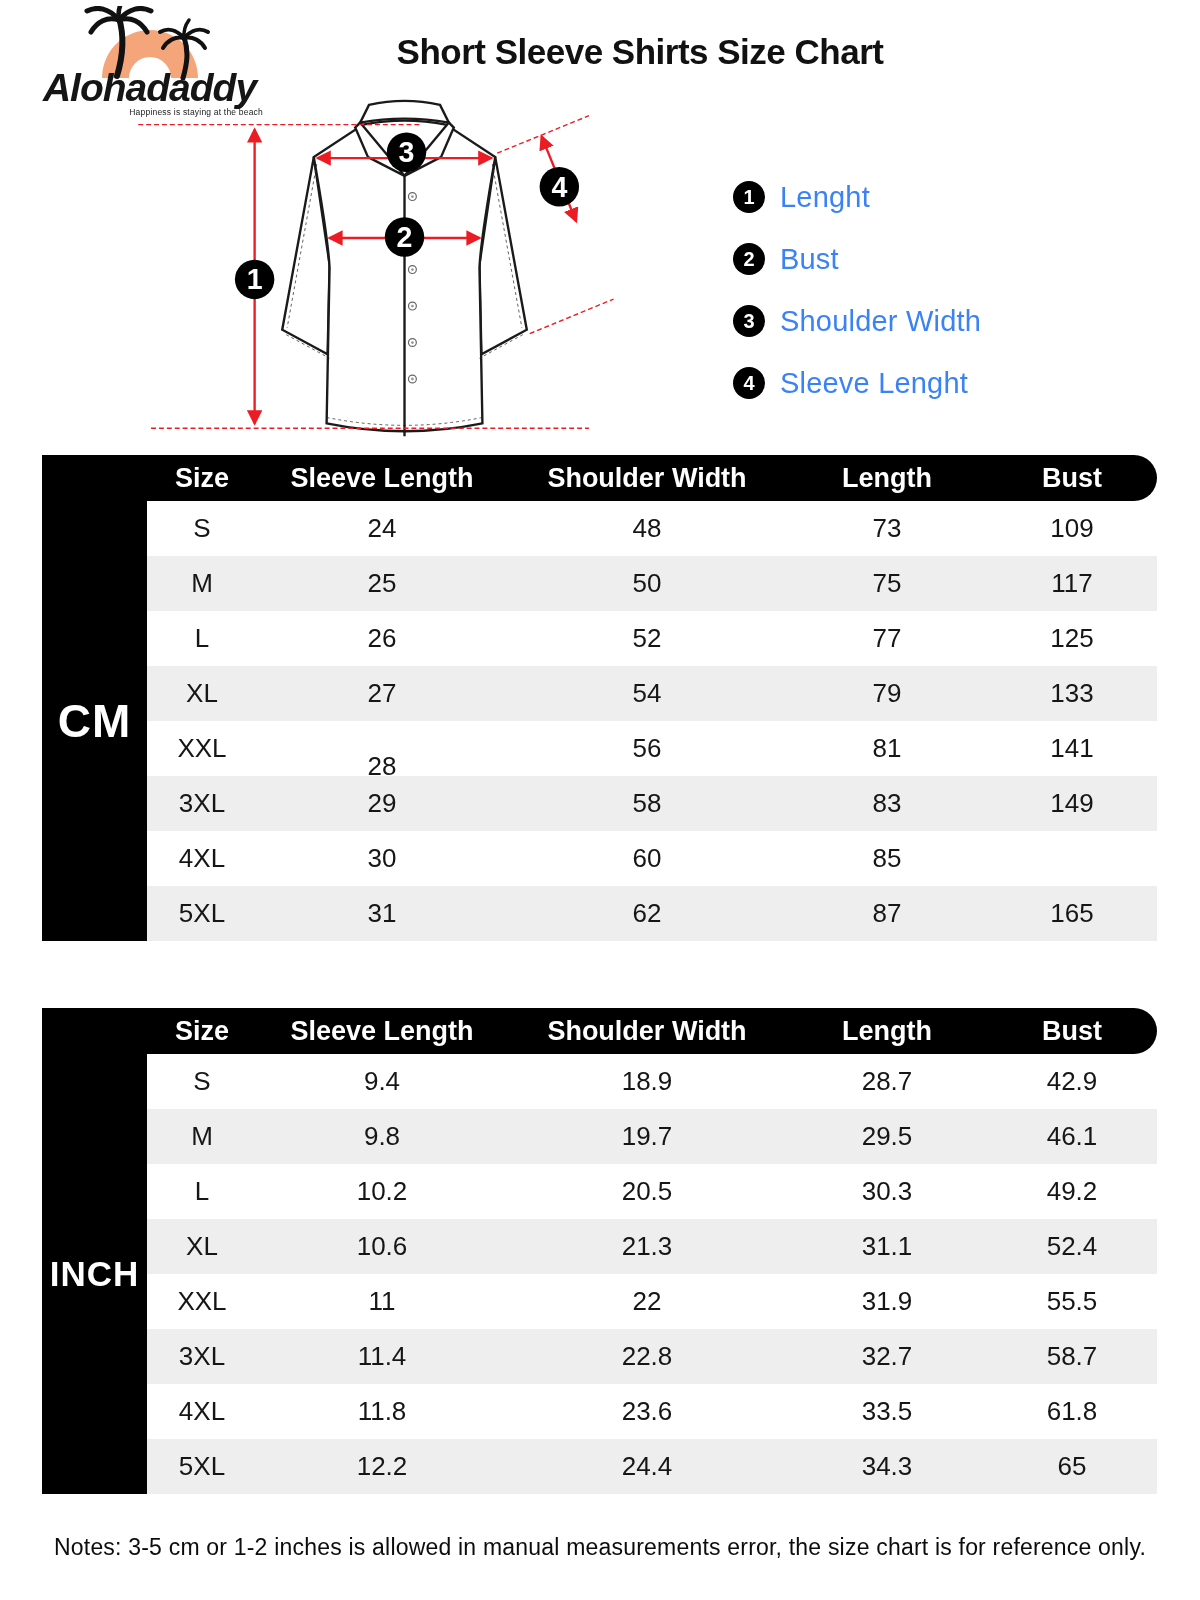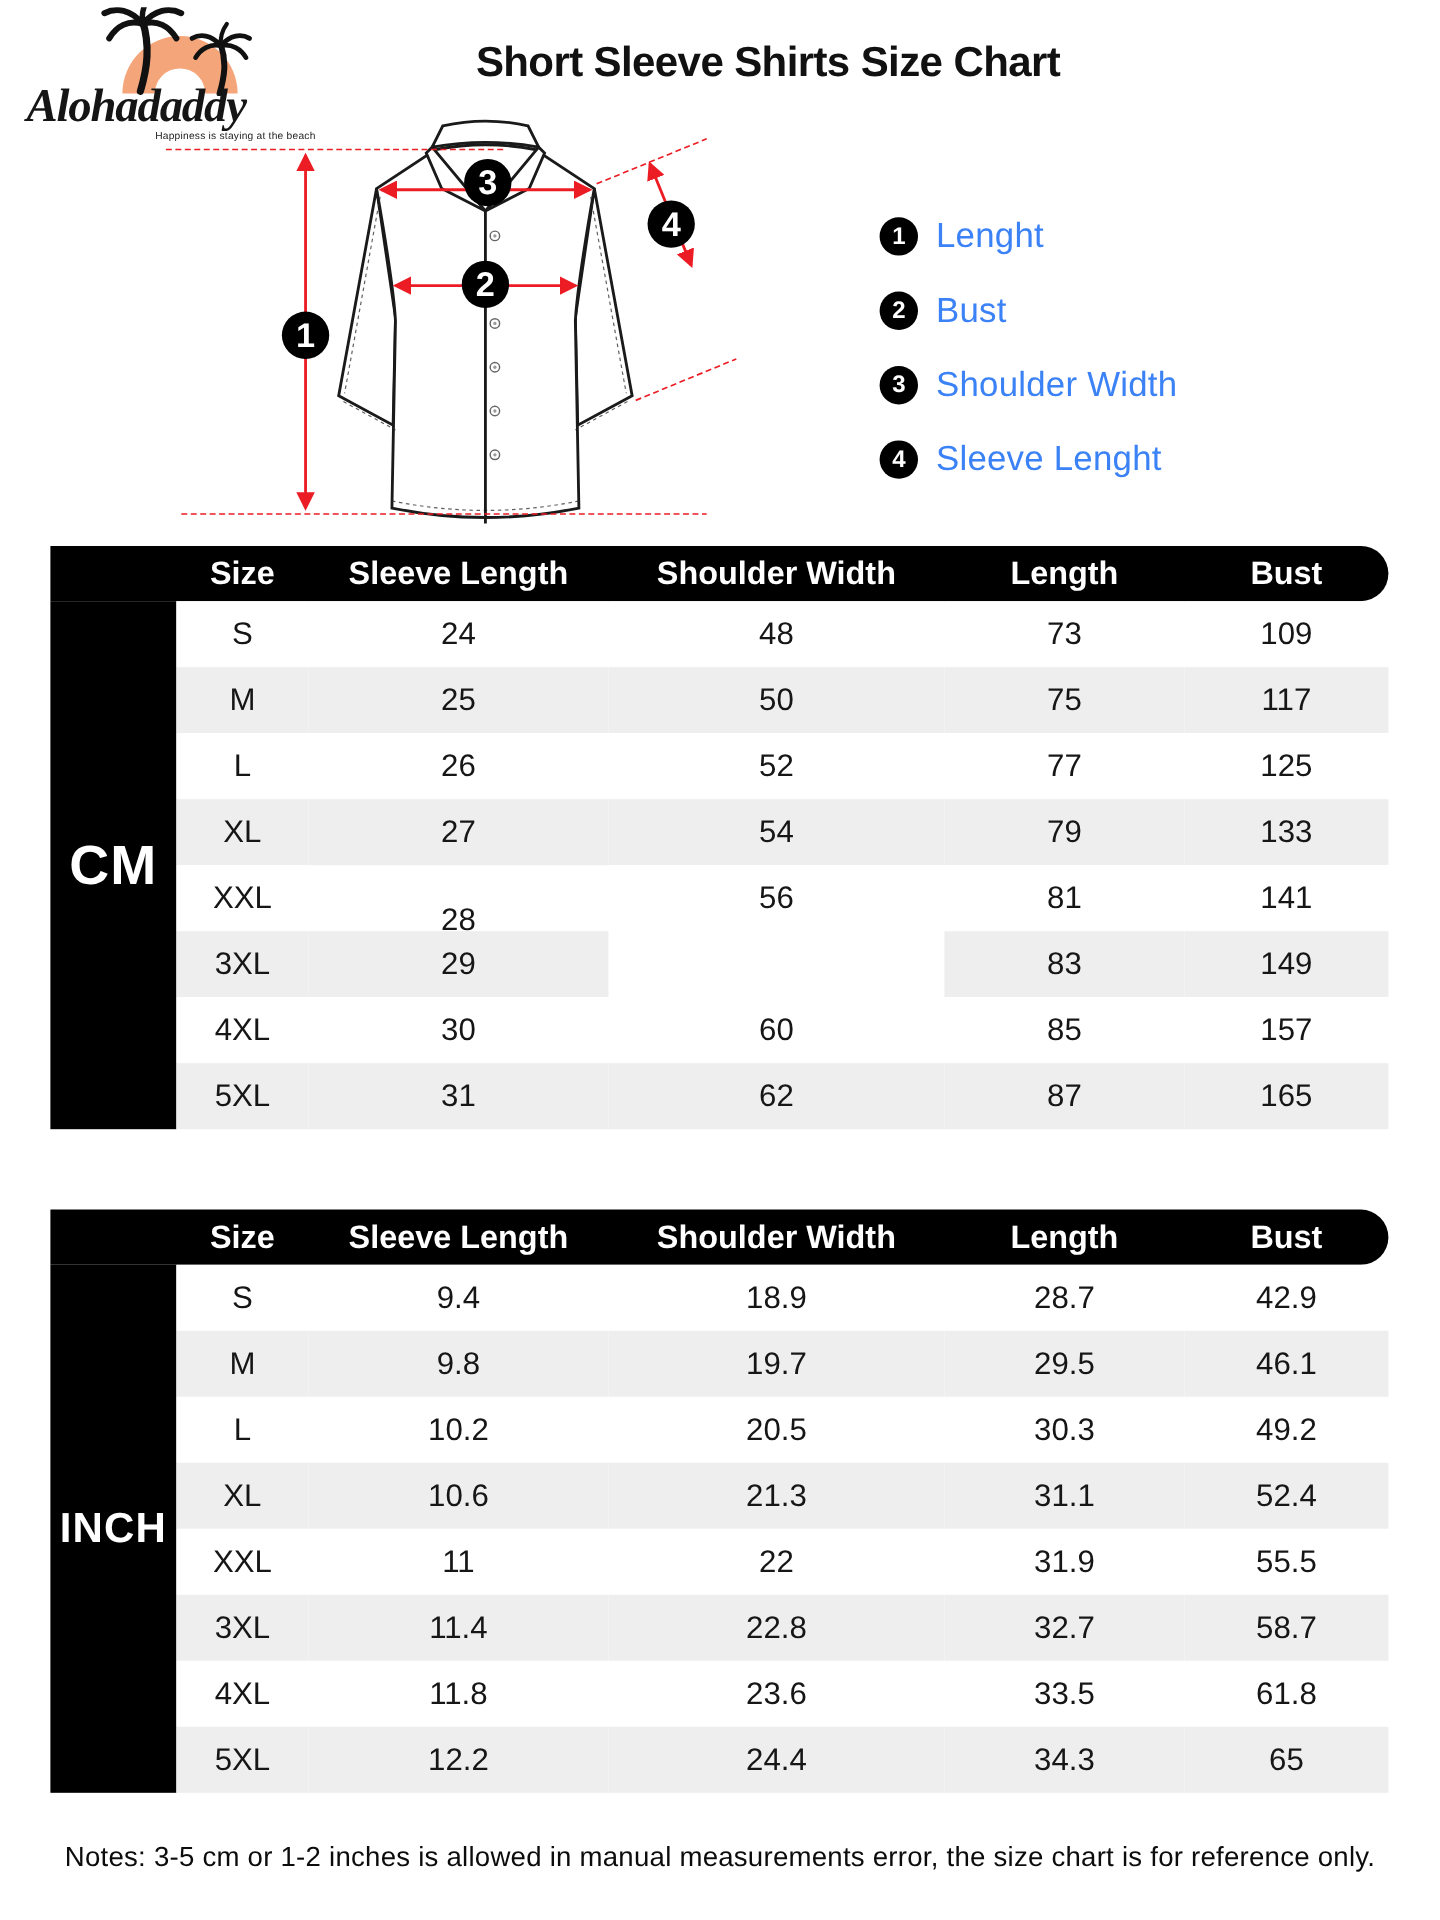--- a/index.html
+++ b/index.html
@@ -6,22 +6,22 @@
   body{
     width:1200px;height:1600px;background:#ffffff;overflow:hidden;
     font-family:"Liberation Sans", sans-serif;color:#111;
     position:relative;
   }
   
   .top-section{position:relative;height:455px;}
   .logo{position:absolute;left:22px;top:6px;width:255px;height:112px;}
   .logo svg{display:block;margin:0 auto;}
   .brand-name{
-    font-family:Liberation Serif, serif;font-style:italic;font-weight:bold;
-    font-size:39px;text-align:left;margin-top:-14px;letter-spacing:-1px;color:#151515;
+    font-family:Liberation Sans, sans-serif;font-style:italic;font-weight:bold;
+    font-size:39px;text-align:center;margin-top:-14px;letter-spacing:-1px;color:#151515;
     white-space:nowrap;
   }
   .brand-tagline{
     font-size:8.5px;text-align:right;padding-right:14px;margin-top:-3px;color:#222;
     letter-spacing:.2px;white-space:nowrap;
   }
   .page-title{
     position:absolute;left:285px;top:32px;width:710px;text-align:center;
     font-size:35px;font-weight:bold;letter-spacing:-.5px;white-space:nowrap;
   }
@@ -224,27 +224,27 @@
     <div class="cell alt" style="grid-area: 5 / 4;">54</div>
     <div class="cell alt" style="grid-area: 5 / 5;">79</div>
     <div class="cell alt" style="grid-area: 5 / 6;">133</div>
     <div class="cell" style="grid-area: 6 / 2;">XXL</div>
     <div class="cell" style="grid-area: 6 / 3; margin-top: 36px;">28</div>
     <div class="cell" style="grid-area: 6 / 4;">56</div>
     <div class="cell" style="grid-area: 6 / 5;">81</div>
     <div class="cell" style="grid-area: 6 / 6;">141</div>
     <div class="cell alt" style="grid-area: 7 / 2;">3XL</div>
     <div class="cell alt" style="grid-area: 7 / 3;">29</div>
+    <div class="cell alt" style="grid-area: 7 / 4;">58</div>
     <div class="cell alt" style="grid-area: 7 / 5;">83</div>
     <div class="cell alt" style="grid-area: 7 / 6;">149</div>
     <div class="cell" style="grid-area: 8 / 2;">4XL</div>
     <div class="cell" style="grid-area: 8 / 3;">30</div>
     <div class="cell" style="grid-area: 8 / 4;">60</div>
     <div class="cell" style="grid-area: 8 / 5;">85</div>
-    <div class="cell" style="grid-area: 8 / 6;">157</div>
     <div class="cell alt" style="grid-area: 9 / 2;">5XL</div>
     <div class="cell alt" style="grid-area: 9 / 3;">31</div>
     <div class="cell alt" style="grid-area: 9 / 4;">62</div>
     <div class="cell alt" style="grid-area: 9 / 5;">87</div>
     <div class="cell alt" style="grid-area: 9 / 6;">165</div>
   </div>
 
 <div class="tbl-gap"></div>
 
 <div class="size-grid">

